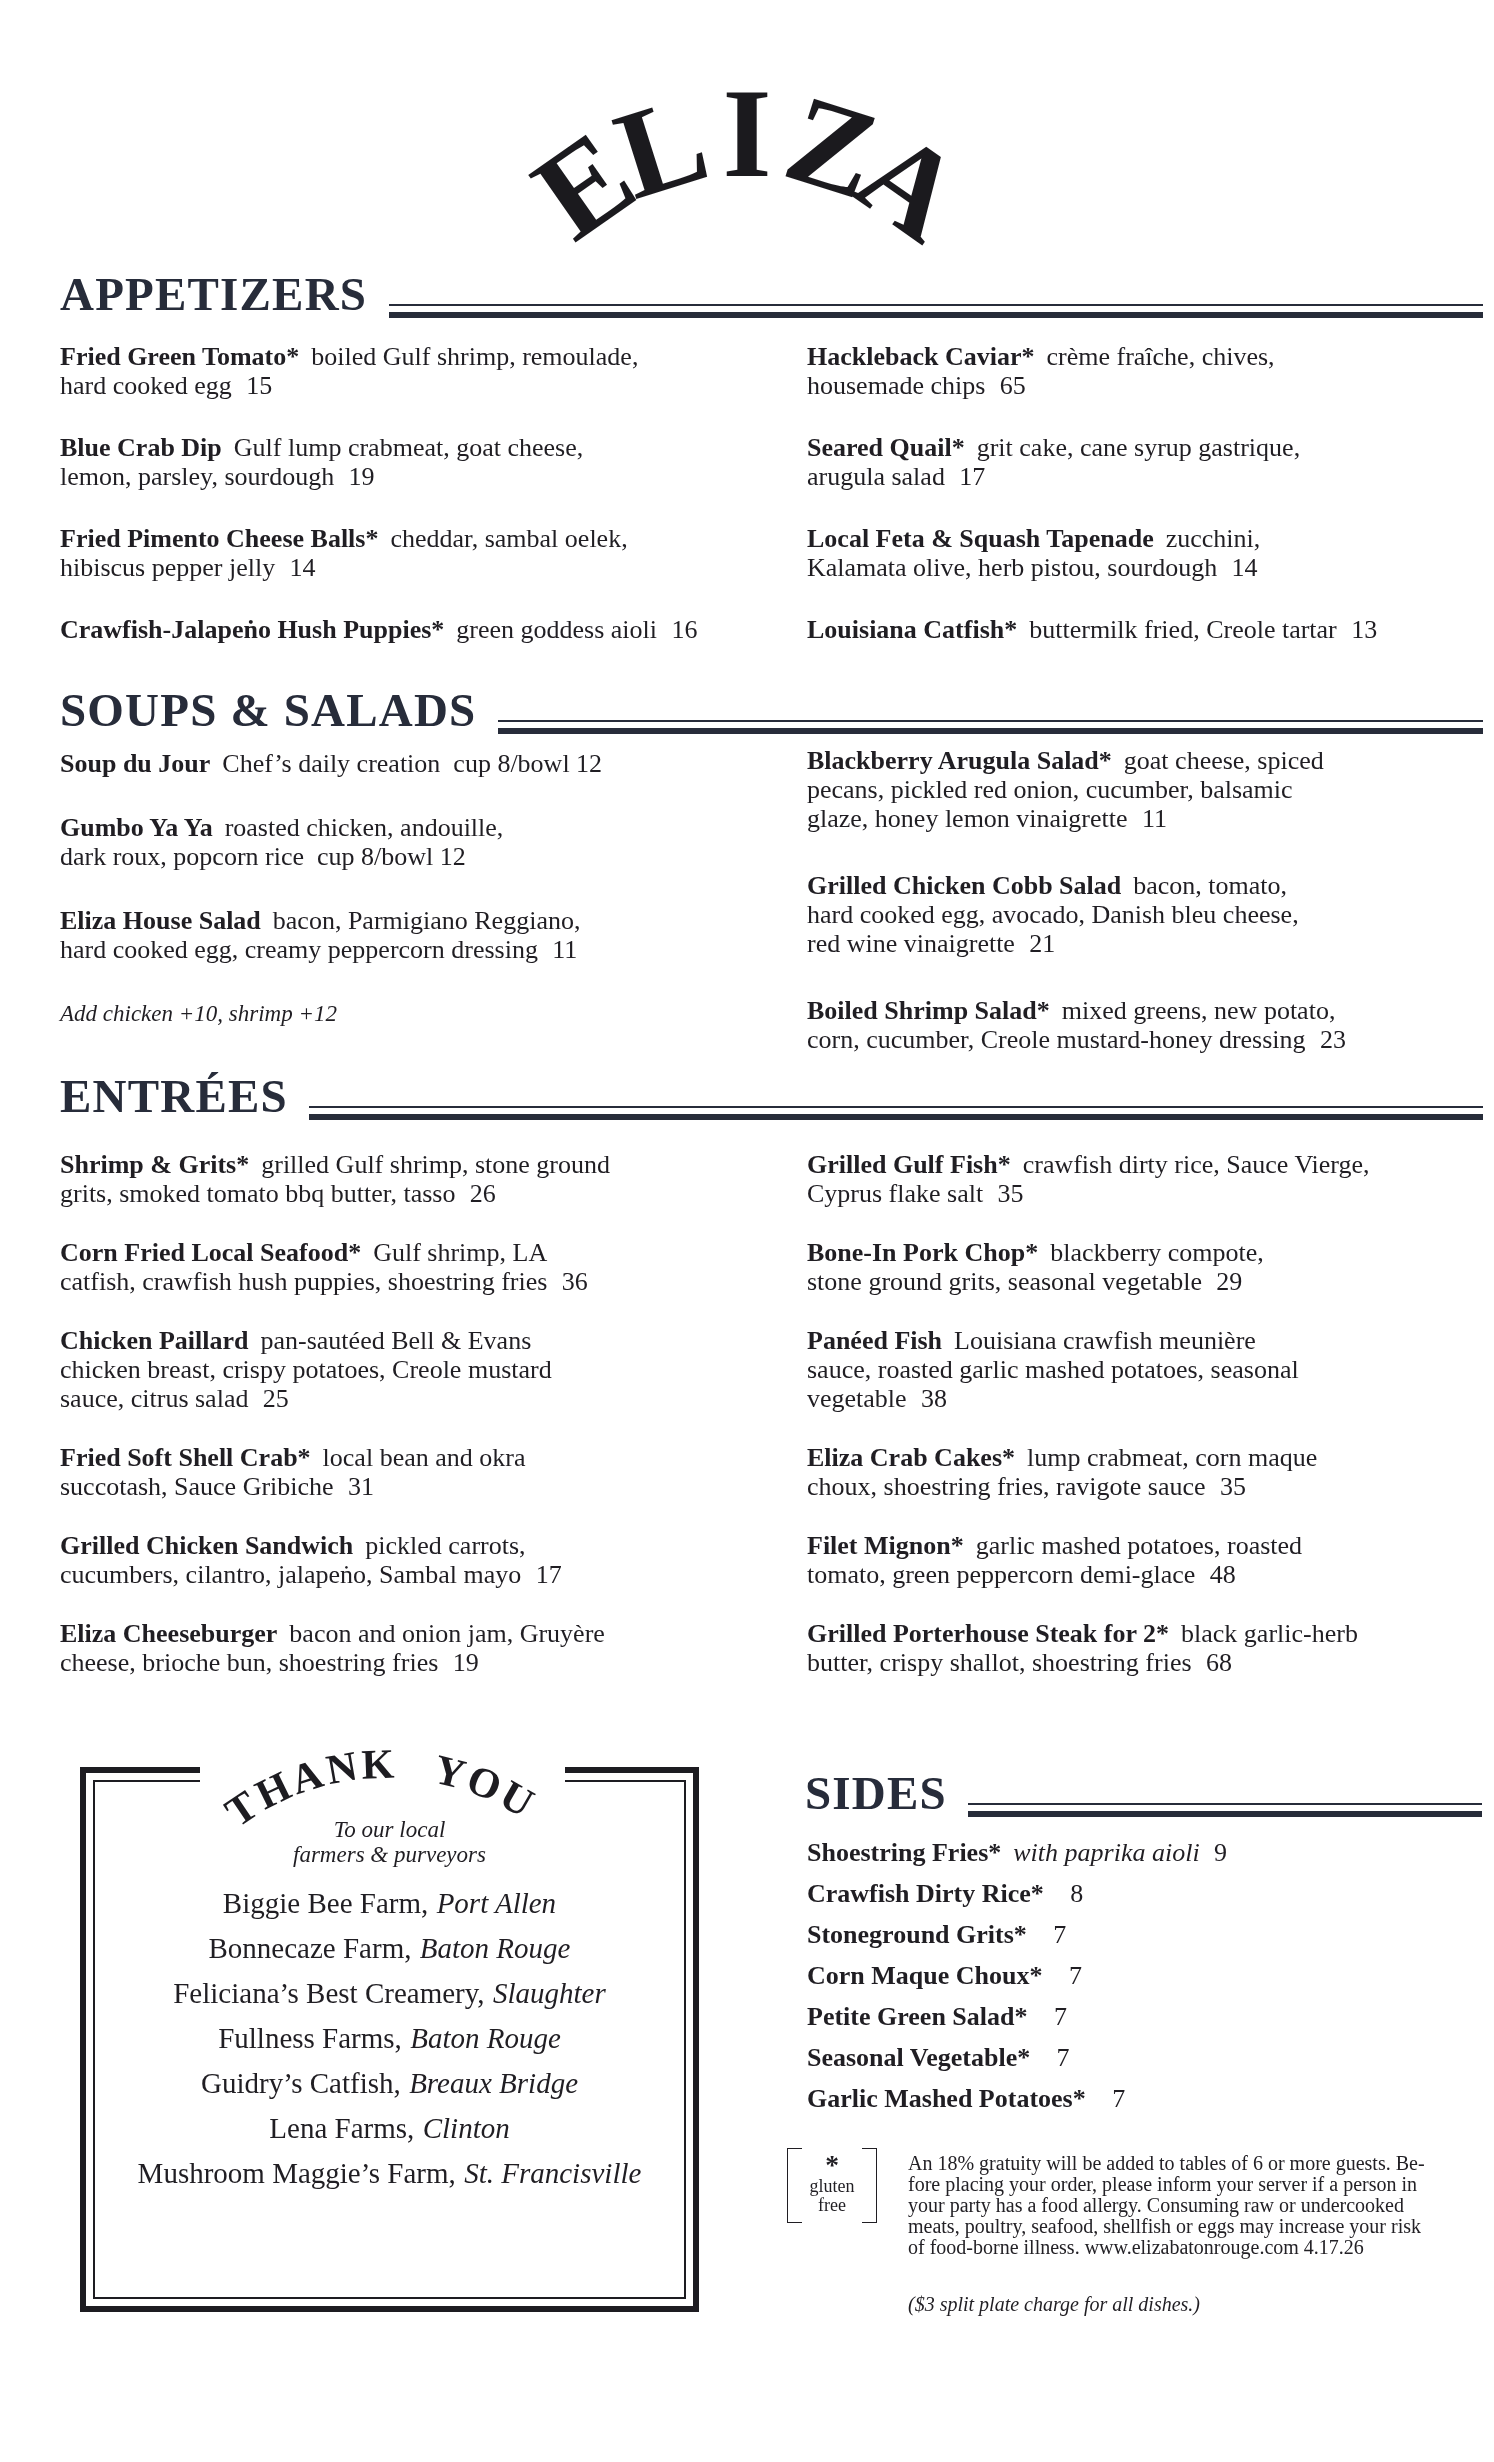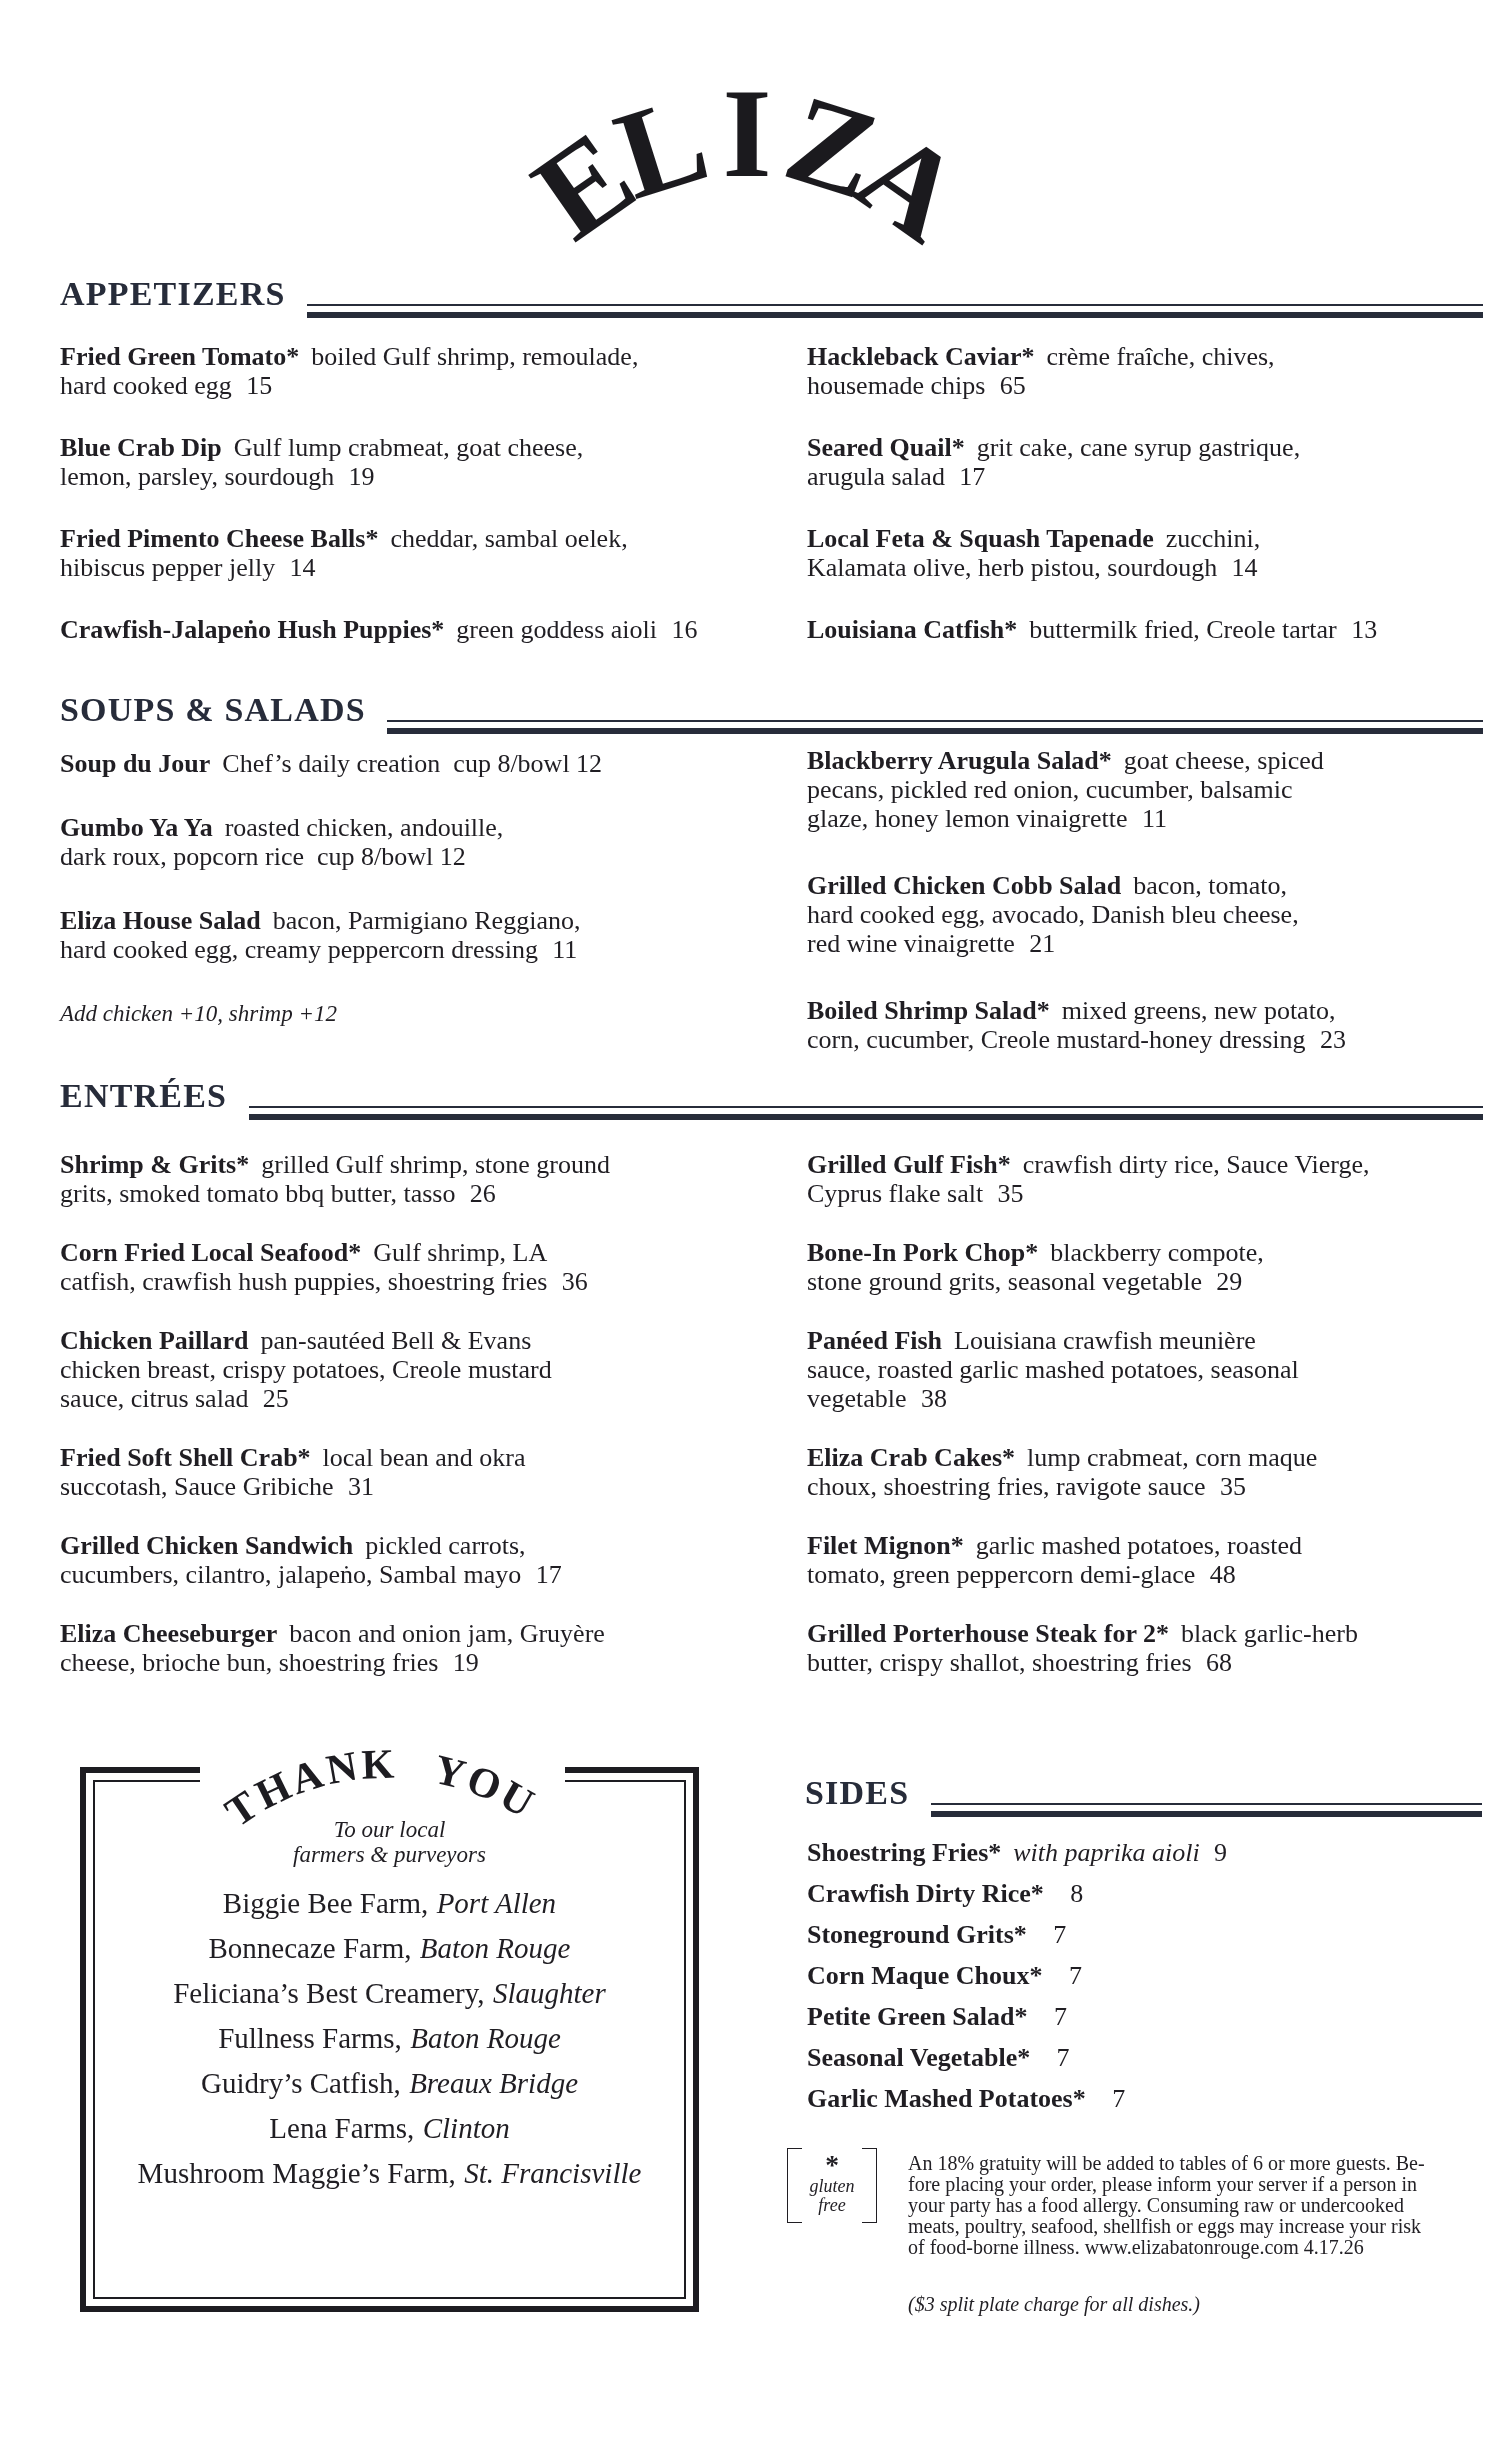--- a/index.html
+++ b/index.html
@@ -21,21 +21,21 @@
   .arc .arc-ch{position:absolute;left:0;top:0;}
   .arc .arc-ch>span{display:inline-block;transform:translateX(-50%);}
   #logo{
     left:747px;top:71px;
     font-size:126px;font-weight:bold;line-height:1;
     color:#1b1a1e;letter-spacing:0;
   }
   
   .sec{position:absolute;display:flex;align-items:flex-start;}
   .sec h2{
-    margin:0;font-size:34px;line-height:48px;font-weight:bold;
+    margin:0;font-size:47px;line-height:48px;font-weight:bold;
     color:var(--navy);letter-spacing:1.2px;white-space:pre;
   }
   .hrule{flex:1;height:14.4px;margin:34px 0 0 21.5px;position:relative;}
   .hrule::before{content:"";position:absolute;left:0;right:0;top:0;height:2.4px;background:var(--navy);}
   .hrule::after{content:"";position:absolute;left:0;right:0;bottom:0;height:6.6px;background:var(--navy);}
   
   .col{position:absolute;width:700px;}
   .mi{
     margin:0 0 33px 0;
     font-size:26px;line-height:29px;
@@ -71,21 +71,21 @@
   .farms{position:absolute;left:0;top:108px;width:100%;text-align:center;}
   .farm{margin:0;font-size:29px;line-height:45px;text-align:center;}
   .farm i{margin-left:8.4px;}
   
   .gf{position:absolute;left:787px;top:2148px;width:90px;height:75px;text-align:center;}
   .gf::before{content:"";position:absolute;left:0;top:0;bottom:0;width:14.4px;
     border:1.8px solid var(--ink);border-right:none;}
   .gf::after{content:"";position:absolute;right:0;top:0;bottom:0;width:14.4px;
     border:1.8px solid var(--ink);border-left:none;}
   .gf-sym{font-size:27.5px;line-height:24px;padding-top:4.8px;font-weight:bold;}
-  .gf-lbl{font-size:18px;line-height:19px;font-style:italic;white-space:pre-line;}
+  .gf-lbl{font-size:18px;line-height:19px;white-space:pre-line;}
   .legal{
     position:absolute;left:908px;top:2153px;width:562px;margin:0;
     font-size:20px;line-height:21px;white-space:pre-line;color:#232126;
   }
   .split-note{
     position:absolute;left:908px;top:2293px;margin:0;
     font-size:20px;line-height:23px;font-style:italic;white-space:pre;
   }
 </style>
 </head>

